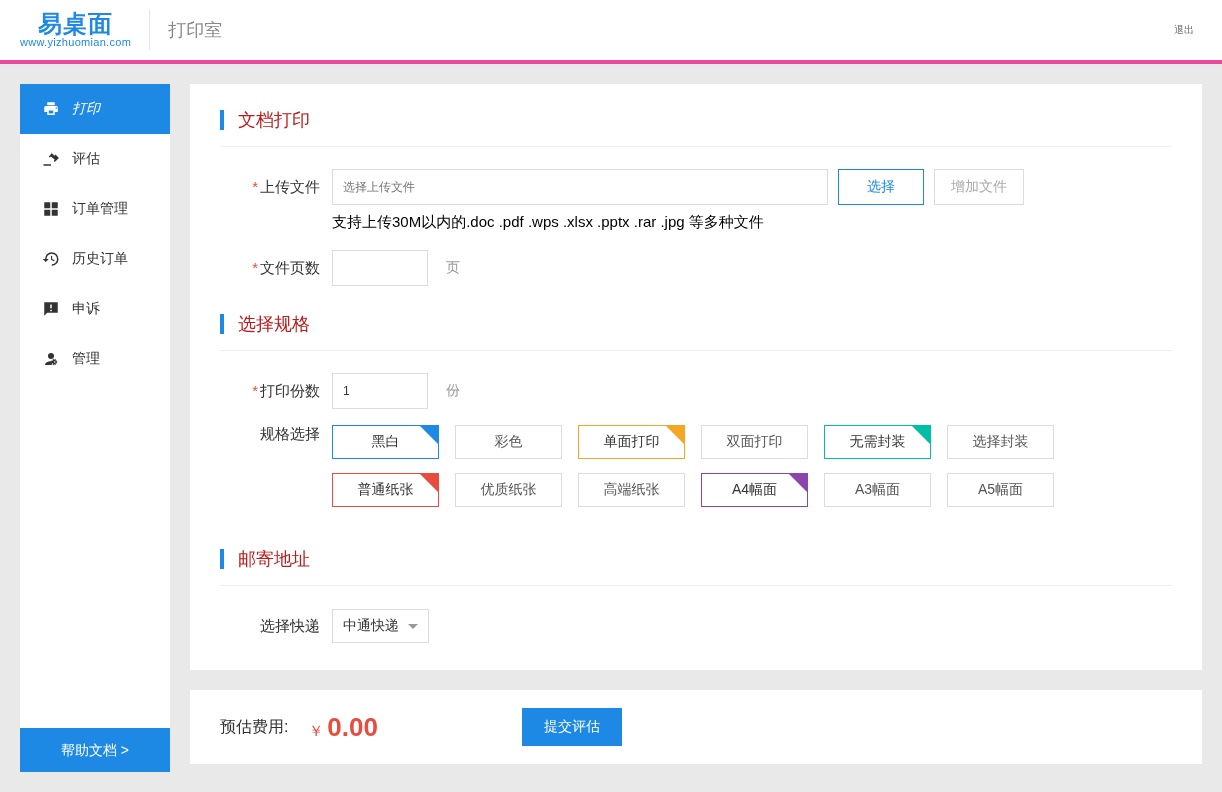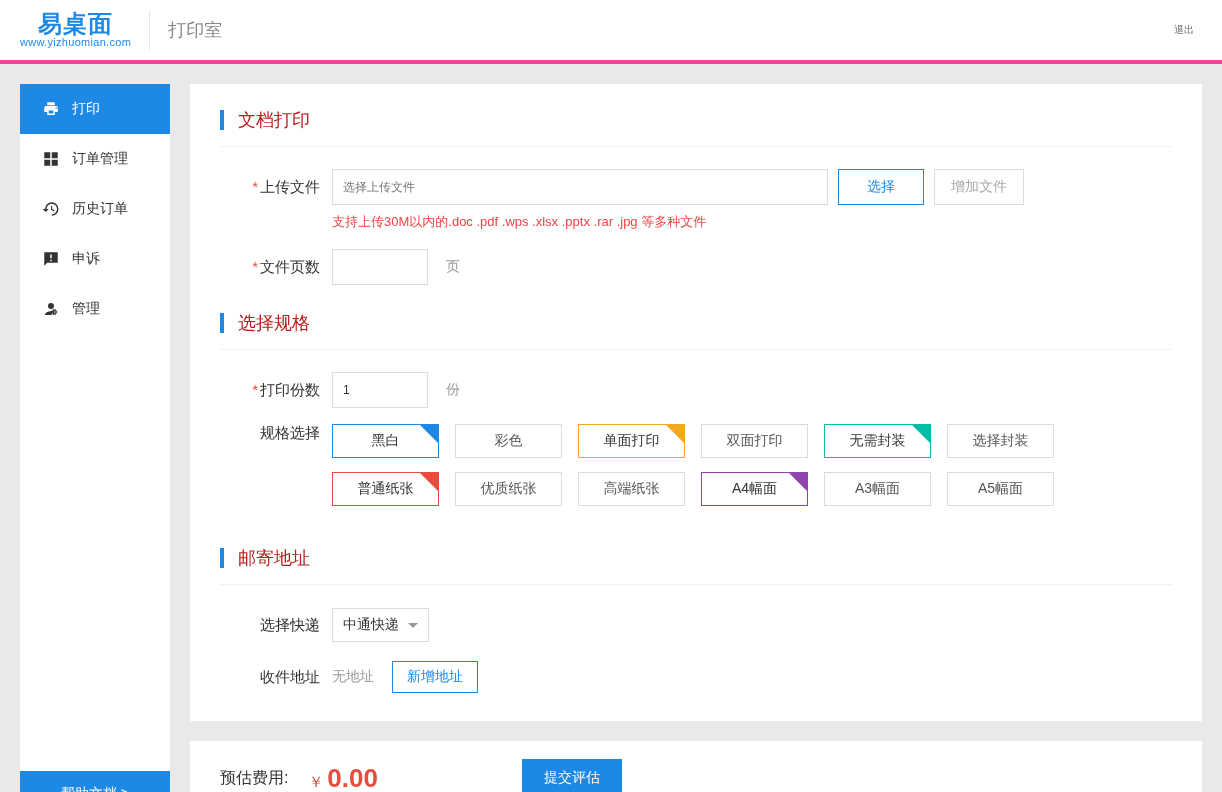--- a/index.html
+++ b/index.html
@@ -25,21 +25,21 @@
 
   
   .sidebar {
     width: 150px; background: #fff; display: flex; flex-direction: column;
     align-self: stretch; min-height: 680px; position: relative;
   }
   .nav-item {
     display: flex; align-items: center; gap: 12px; height: 50px; padding-left: 22px;
     color: #333; cursor: pointer; font-size: 14px;
   }
-  .nav-item.active { background: #1e88e5; color: #fff; }
+  .nav-item.active { background: #1e88e5; color: #fff; font-style: italic; }
   .nav-item .icon { width: 18px; height: 18px; display: inline-flex; align-items: center; justify-content: center; }
   .nav-item .icon svg { width: 18px; height: 18px; fill: currentColor; }
   .sidebar-footer {
     margin-top: auto; background: #1e88e5; color: #fff; text-align: center; height: 44px;
     line-height: 44px; cursor: pointer; font-size: 14px;
   }
 
   
   .main { flex: 1; display: flex; flex-direction: column; gap: 0; }
   .panel { background: #fff; padding: 24px 30px 10px 30px; }
@@ -64,21 +64,21 @@
     outline: none; background: #fff;
   }
   .file-display { width: 496px; color: #999; }
   .btn {
     height: 36px; min-width: 86px; padding: 0 16px; border: 1px solid #dcdcdc; background: #fff;
     color: #333; cursor: pointer; font-size: 14px; display: inline-flex; align-items: center; justify-content: center;
   }
   .btn-primary-outline { border-color: #1e88e5; color: #1e88e5; }
   .btn-disabled { color: #aaa; cursor: default; }
   .btn-primary { background: #1e88e5; border-color: #1e88e5; color: #fff; }
-  .hint { color: #ef4444; font-size: 13px; margin-left: 112px; margin-top: -8px; margin-bottom: 18px; }
+  .hint { color: #000000; font-size: 15px; margin-left: 112px; margin-top: -8px; margin-bottom: 18px; }
   .unit { color: #999; font-size: 14px; margin-left: 8px; }
 
   
   .spec-row { display: flex; gap: 16px; margin-bottom: 14px; flex-wrap: wrap; }
   .spec-opt {
     position: relative; width: 107px; height: 34px; border: 1px solid #dcdcdc; background: #fff;
     display: inline-flex; align-items: center; justify-content: center; cursor: pointer; font-size: 14px;
     color: #555; overflow: hidden;
   }
   .spec-opt.sel-blue   { border-color: #1e88e5; color: #333; }
@@ -136,20 +136,28 @@
       <span class="icon">
         <svg viewBox="0 0 24 24">
             <path d="M19 8H5c-1.1 0-2 .9-2 2v6h4v4h10v-4h4v-6c0-1.1-.9-2-2-2zM7 3h10v4H7V3zm8 15H9v-4h6v4zm4-6.5a1 1 0 110-2 1 1 0 010 2z"></path>
           </svg>
       </span>
       <span>打印</span>
     </div>
     <div class="nav-item">
       <span class="icon">
         <svg viewBox="0 0 24 24">
+            <path d="M2 21h10v-2H2v2zm11.5-17L9 8.5 10.5 10l1.5-1.5L17 13l-1.5 1.5L17 16l5.5-5.5L18 6l-1.5 1.5L12 3l1.5 1z"></path>
+          </svg>
+      </span>
+      <span>评估</span>
+    </div>
+    <div class="nav-item">
+      <span class="icon">
+        <svg viewBox="0 0 24 24">
             <path d="M3 3h8v8H3V3zm10 0h8v8h-8V3zM3 13h8v8H3v-8zm10 0h8v8h-8v-8z"></path>
           </svg>
       </span>
       <span>订单管理</span>
     </div>
     <div class="nav-item">
       <span class="icon">
         <svg viewBox="0 0 24 24">
             <path d="M13 3a9 9 0 00-9 9H1l4 4 4-4H6a7 7 0 117 7v2a9 9 0 000-18zm-1 5v5l4 2 .8-1.3-3.3-1.7V8H12z"></path>
           </svg>
@@ -269,27 +277,20 @@
         <div class="form-row">
           <div class="form-label">选择快递</div>
           <div class="form-ctl">
             <div class="select">
               <span>中通快递</span>
               <span class="caret"></span>
             </div>
           </div>
         </div>
 
-        <div class="form-row">
-          <div class="form-label">收件地址</div>
-          <div class="form-ctl">
-            <span class="muted">无地址</span>
-            <button class="btn btn-primary-outline" style="min-width:auto;height:32px;padding:0 14px">新增地址</button>
-          </div>
-        </div>
       </div>
 
     </div>
 
     <div class="footer-bar">
       <span class="cost-label">预估费用:</span>
       <span>
         <span class="cost-currency">￥</span>
         <span class="cost-value">0.00</span>
       </span>

